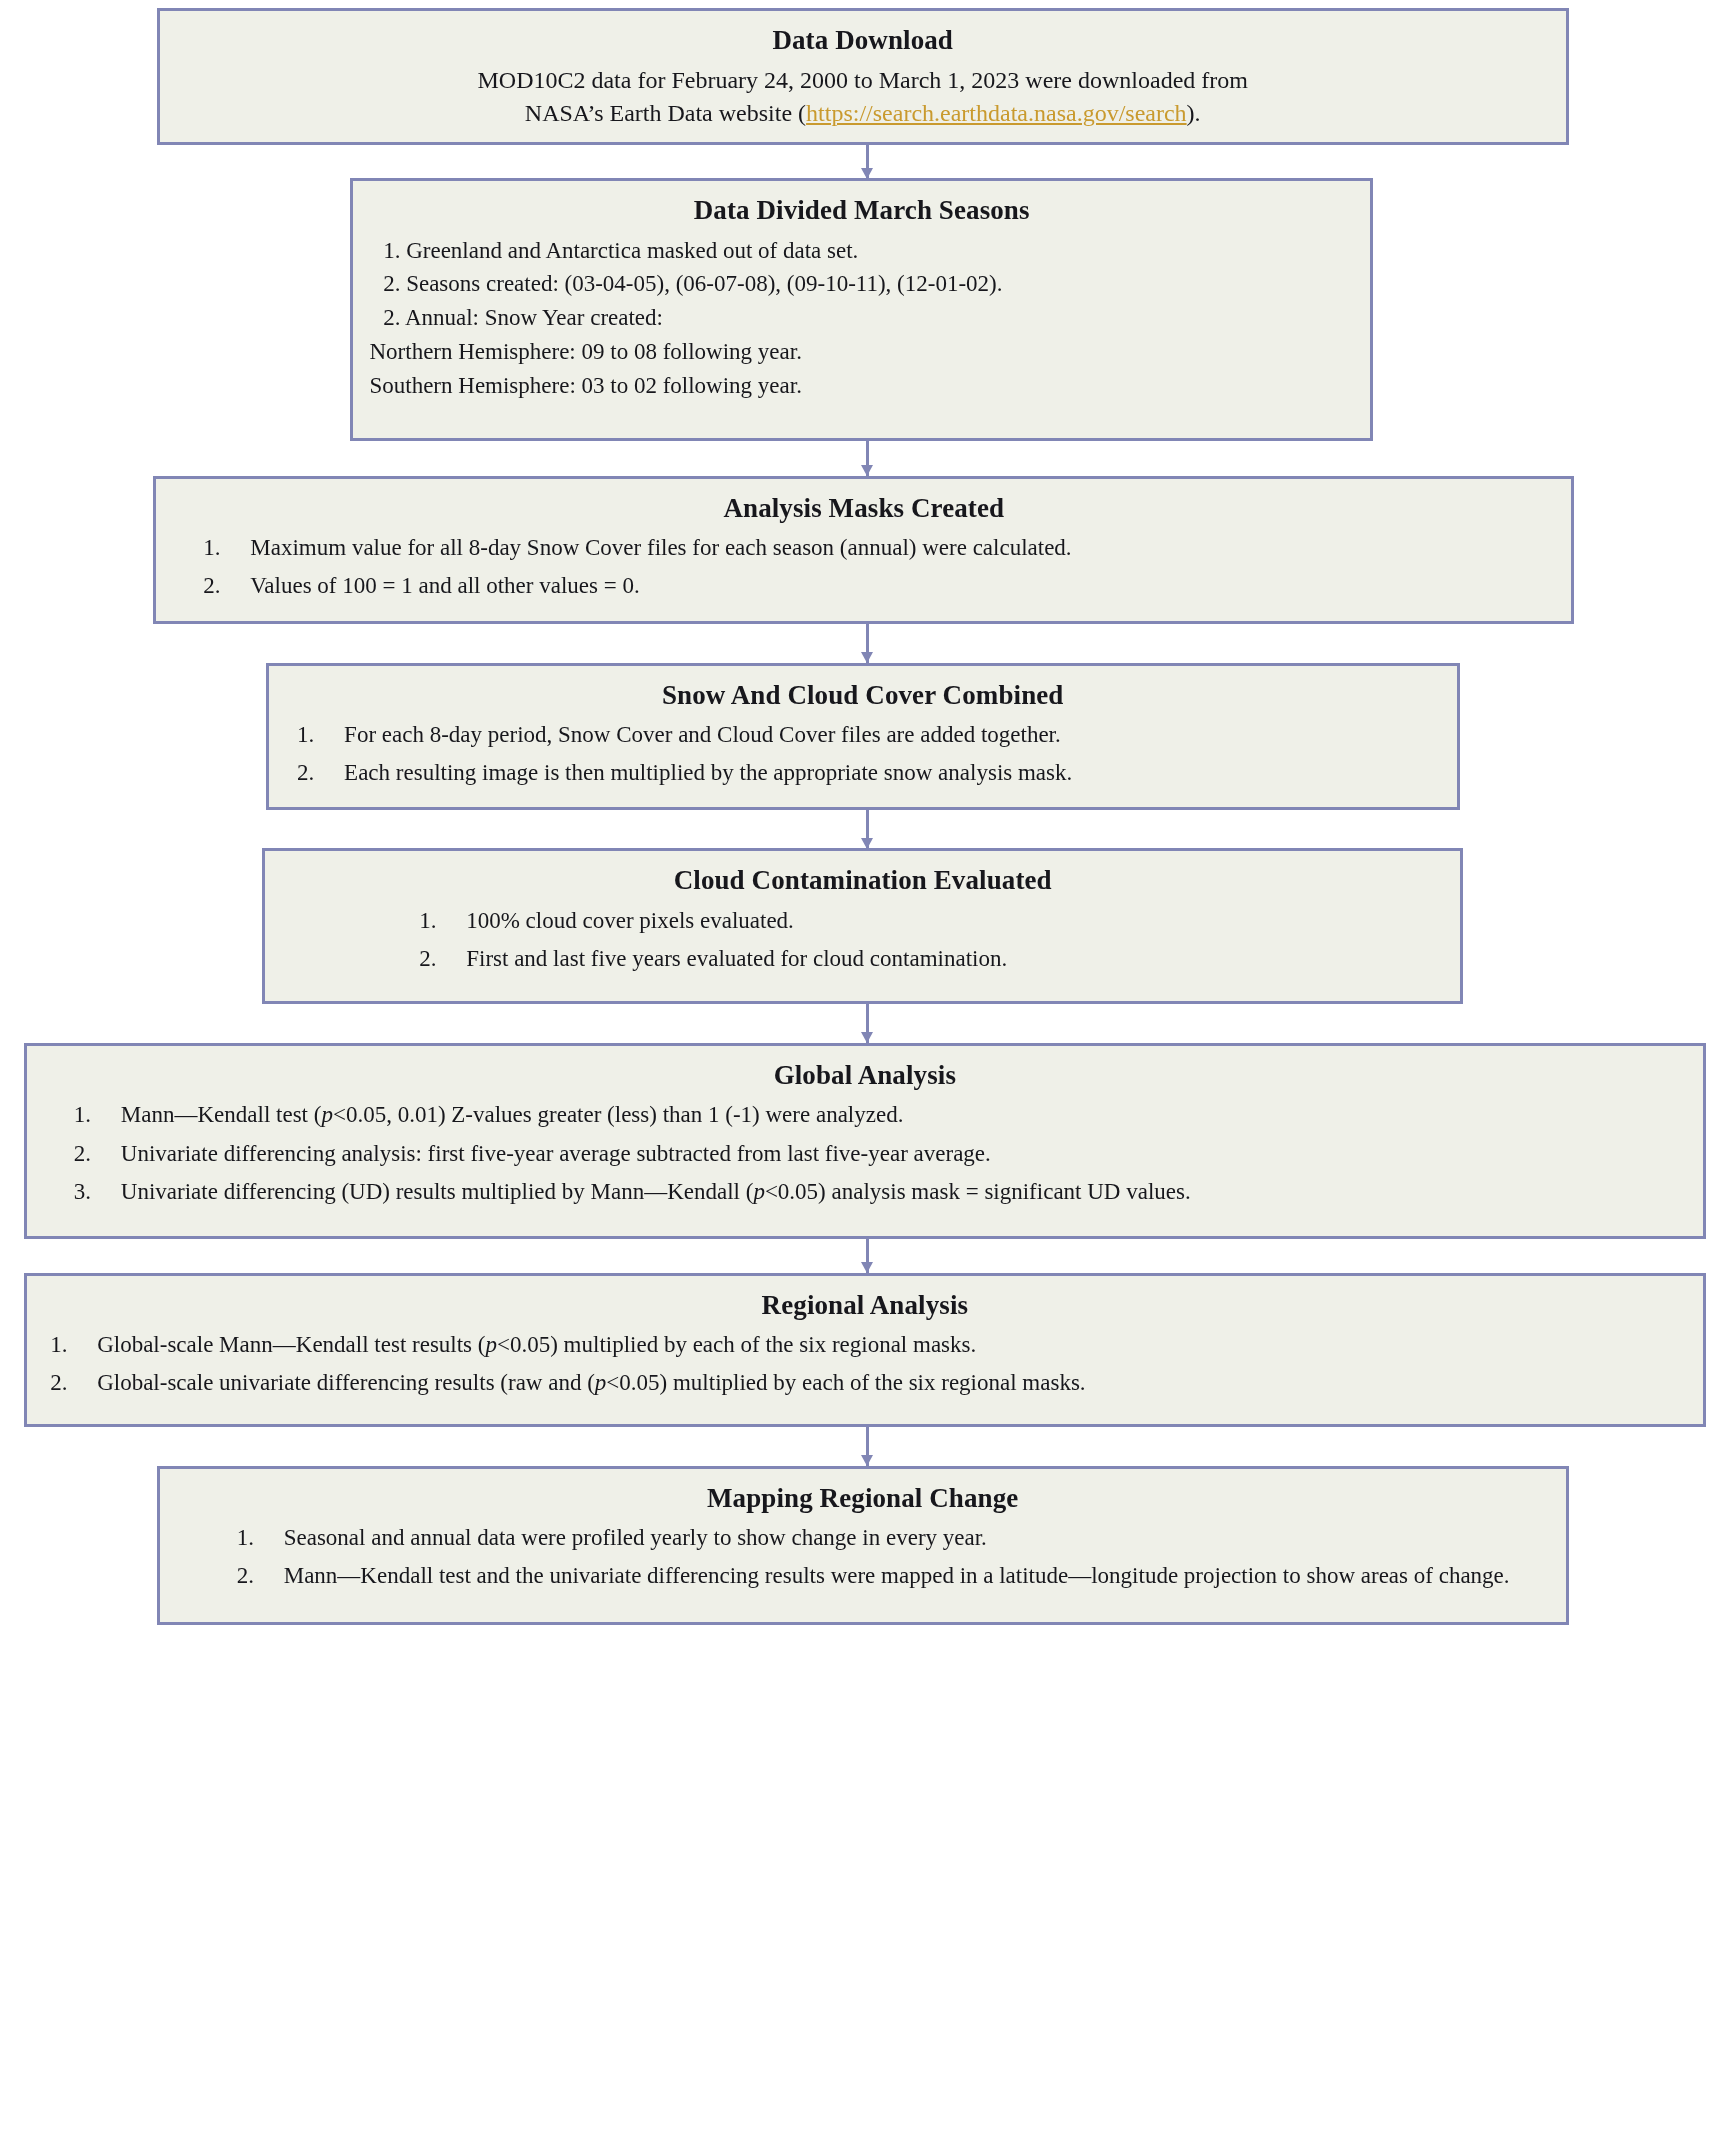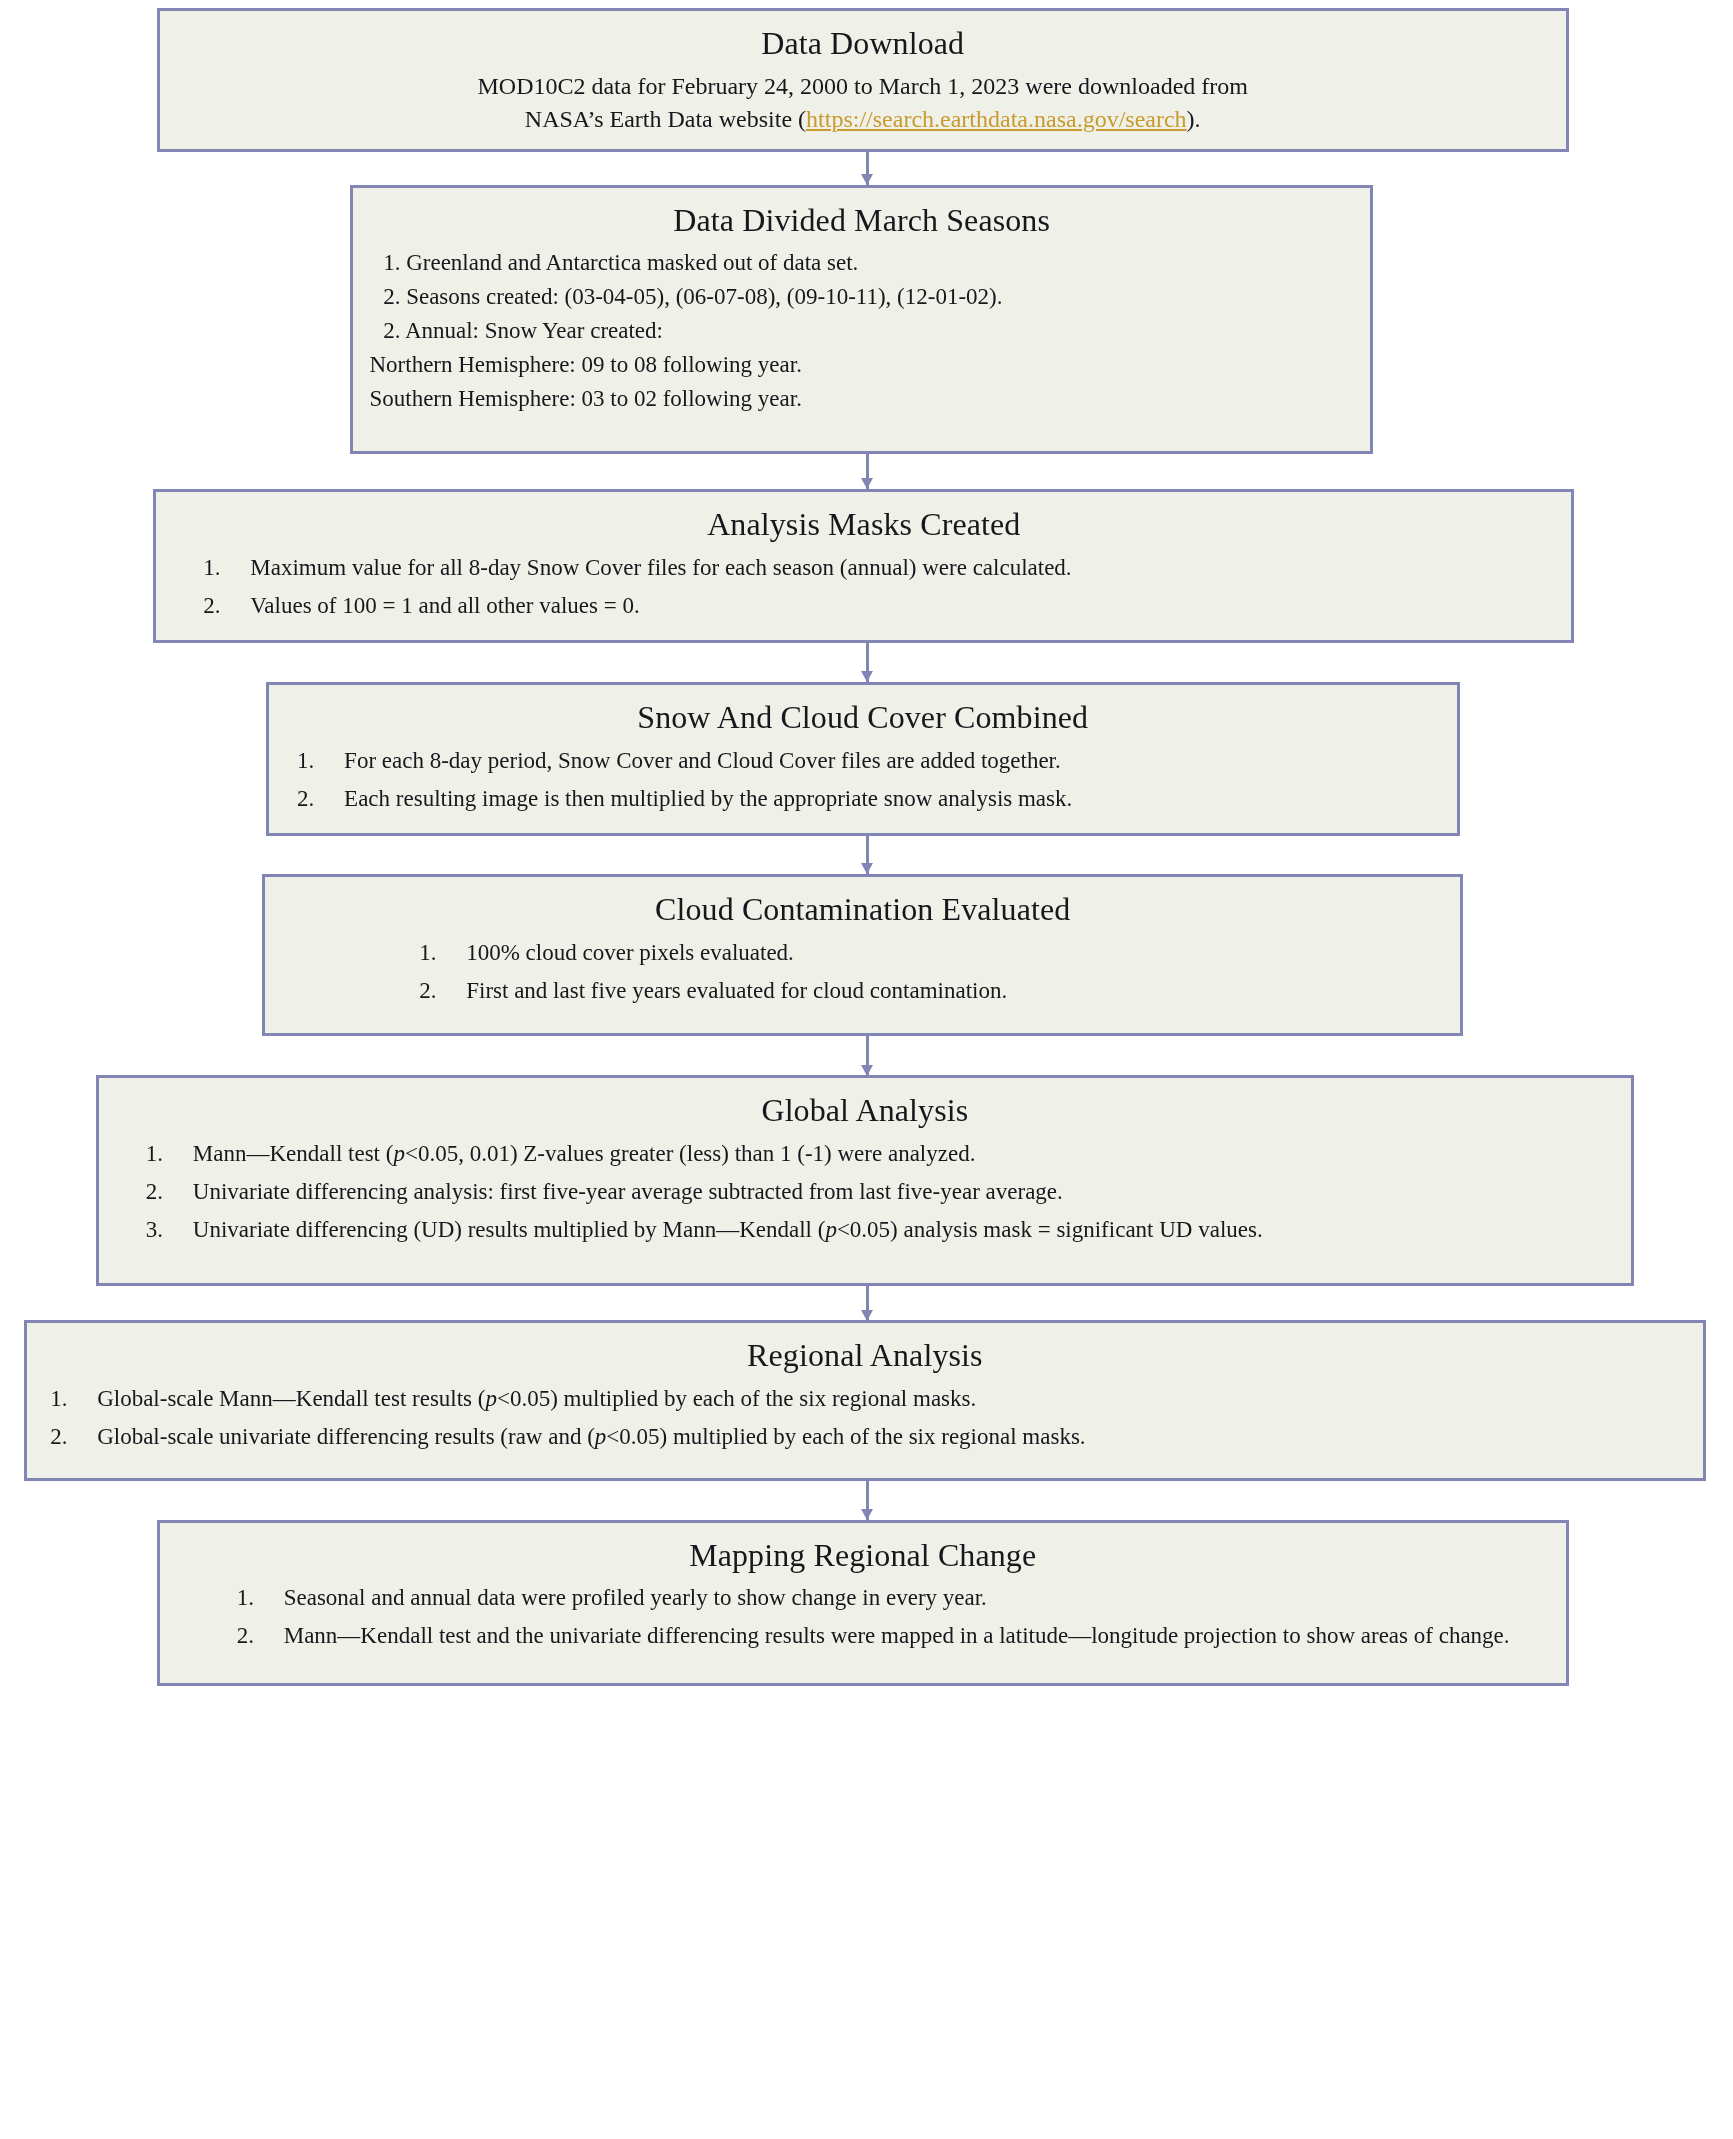--- a/index.html
+++ b/index.html
@@ -30,23 +30,23 @@
 
   .node{
     box-sizing:border-box;
     background:var(--box-fill);
     border:3px solid var(--box-border);
     padding:9.4px 13px 13px 13px;
   }
 
   .node .title{
     text-align:center;
-    font-size:32px;
+    font-size:27px;
     line-height:1.28;
-    font-weight:400;
+    font-weight:700;
     letter-spacing:0.1px;
     margin:2.6px 0 6.8px 0;
   }
 
   .node .para{
     text-align:center;
     font-size:24px;
     line-height:1.36;
     margin:0;
   }
@@ -205,21 +205,21 @@
         <span class="txt">First and last five years evaluated for cloud contamination.</span>
       </li>
     </ul>
   </div>
 
   <div class="arrow" style="height:39px;">
     <div class="shaft"></div>
     <div class="head"></div>
   </div>
 
-  <div class="node" style="width:1538px;margin-left:-4.3px;padding-bottom:37px;">
+  <div class="node" style="width:1682px;margin-left:-4.3px;padding-bottom:28px;">
     <div class="title">Global Analysis</div>
     <ul class="numlist" style="padding-left:34px;">
       <li>
         <span class="num">1.</span>
         <span class="txt"><span>Mann—Kendall test (</span><em class="var">p</em><span>&lt;0.05, 0.01) Z-values greater (less) than 1 (-1) were analyzed.</span></span>
       </li>
       <li>
         <span class="num">2.</span>
         <span class="txt">Univariate differencing analysis: first five-year average subtracted from last five-year average.</span>
       </li>

